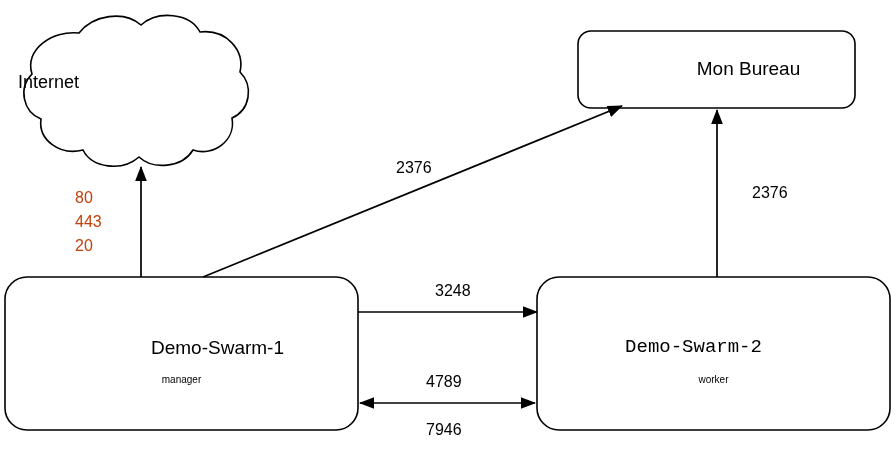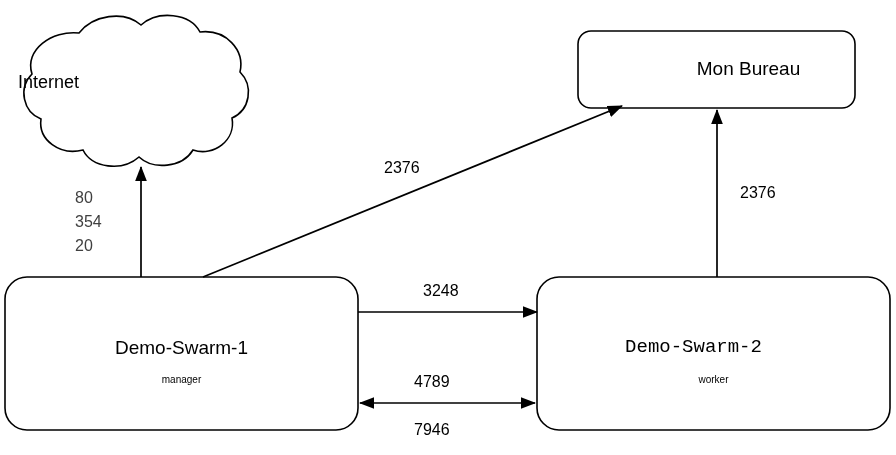--- a/index.html
+++ b/index.html
@@ -58,25 +58,26 @@
     color: #000000;
     white-space: nowrap;
     text-align: left;
   }
   .edge-label {
     position: absolute;
     font-size: 16px;
     color: #000000;
     white-space: nowrap;
     line-height: 1.45;
+    margin-left: 12px;
   }
   .edge-label-stack {
     position: absolute;
     font-size: 16px;
-    color: #404040;
+    color: #c2410c;
     white-space: nowrap;
     line-height: 1.5;
     text-align: left;
   }
 </style>
 </head>
 <body>
 
 <div id="canvas">
 
@@ -116,29 +117,29 @@
 
     <line class="edge-line" x1="358" y1="312" x2="537" y2="312" marker-end="url(#arrowhead)"></line>
 
     <line class="edge-line" x1="360" y1="403" x2="535" y2="403" marker-end="url(#arrowhead)" marker-start="url(#arrowhead-start)"></line>
   </svg>
 
   <div class="cloud-label" style="left:18px; top:72px; width:227px;">Internet</div>
 
   <div class="node-label-primary" style="left:578px; top:58px; width:277px;padding-left:32px;">Mon Bureau</div>
 
-  <div class="node-label-primary" style="left:5px; top:337px; width:353px;">Demo-Swarm-1</div>
+  <div class="node-label-primary" style="left:5px; top:337px; width:353px;padding-left:36px;">Demo-Swarm-1</div>
   <div class="node-label-secondary" style="left:5px; top:374px; width:353px;">manager</div>
 
   <div class="node-label-primary" style="left:517px; top:337px; width:353px;font-family:Liberation Mono, monospace;">Demo-Swarm-2</div>
   <div class="node-label-secondary" style="left:537px; top:374px; width:353px;text-align:center;">worker</div>
 
   <div class="edge-label-stack" style="left:75px; top:186px;">
     <div>80</div>
-    <div>354</div>
+    <div>443</div>
     <div>20</div>
   </div>
 
   <div class="edge-label" style="left:384px; top:156px;">2376</div>
 
   <div class="edge-label" style="left:740px; top:181px;">2376</div>
 
   <div class="edge-label" style="left:423px; top:279px;">3248</div>
 
   <div class="edge-label" style="left:414px; top:370px;">4789</div>

